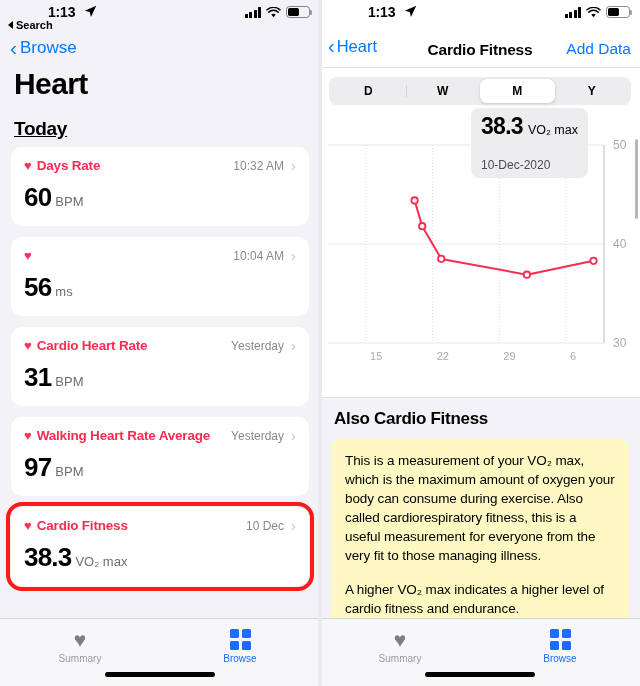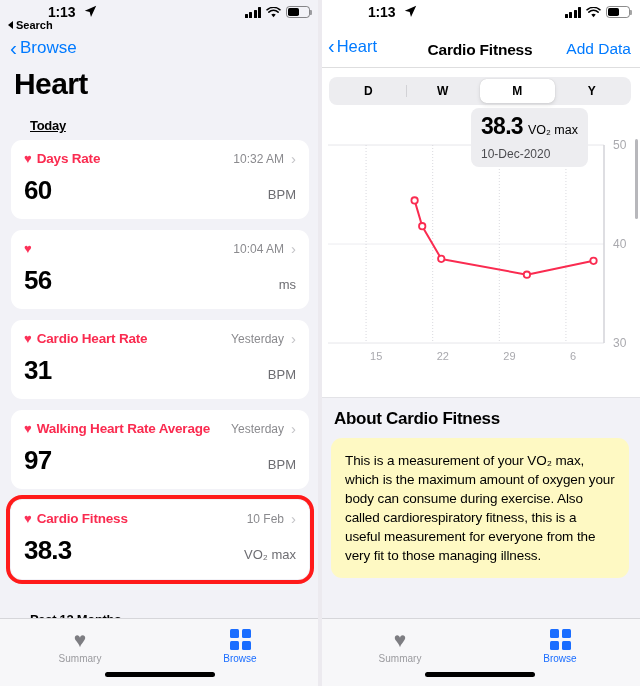--- a/index.html
+++ b/index.html
@@ -41,35 +41,35 @@
   .batt i { position:absolute; left:1.4px; top:1.4px; bottom:1.4px; width:11px; background:#000; border-radius:1.8px; display:block; }
 
   
   .nav-back { display:flex; align-items:center; gap:3px; padding:4px 0 0 10px; cursor:pointer; }
   .nav-back .chev { color:#007aff; font-size:21px; font-weight:400; line-height:1; margin-top:-2px; }
   .nav-back span.lbl { color:#007aff; font-size:17px; }
 
   .big-title { font-size:30px; font-weight:700; color:#000; padding:9px 0 0 14px; letter-spacing:-0.6px; }
 
   .section-head {
-    font-size:13px; font-weight:700; color:#000;
-    padding:17px 0 7px 30px; letter-spacing:-0.3px;text-decoration:underline;
+    font-size:19px; font-weight:700; color:#000;
+    padding:17px 0 7px 14px; letter-spacing:-0.3px;text-decoration:underline;
   }
   .card {
     background:#fff; border-radius:11px; margin:0 11px 11px 11px;
     padding:11px 13px 13px 13px; position:relative;
   }
   .card.hl { outline:4px solid #ff1a1a; outline-offset:1px; margin-bottom:16px; }
   .card-top { display:flex; align-items:center; }
   .card-title { display:flex; align-items:center; gap:5px; flex:1; min-width:0; }
   .heart { color:#fc3158; font-size:13px; line-height:1; }
   .card-name { color:#fa2b50; font-size:13.5px; font-weight:700; letter-spacing:-0.2px; white-space:nowrap; }
   .card-time { color:#8a8a8e; font-size:12px; margin-right:7px; white-space:nowrap; }
   .card-chev { color:#c4c4c8; font-size:15px; line-height:1; }
-  .card-val { display:flex; align-items:baseline; gap:4px; margin-top:9px;justify-content:space-between; }
+  .card-val { display:flex; align-items:baseline; gap:4px; margin-top:9px; }
   .val-num { font-size:26px; font-weight:700; color:#000; letter-spacing:-0.8px; }
   .val-unit { font-size:13px; color:#6d6d72; }
 
   
   .tabbar {
     position:absolute; left:0; bottom:0; width:320px; height:68px;
     background:#f7f7f9; border-top:0.5px solid #d6d6da;
     display:flex; z-index:30;
   }
   .tab { flex:1; display:flex; flex-direction:column; align-items:center; justify-content:flex-start; padding-top:9px; cursor:pointer; }
@@ -100,21 +100,21 @@
   .seg .opt.div::before { content:""; position:absolute; left:0; top:6px; bottom:6px; width:1px; background:#d2d2d6; }
 
   .chart-wrap { position:relative; height:270px; }
   .callout {
     position:absolute; left:151px; top:-3px; background:#ededf0; border-radius:8px;
     padding:5px 10px 6px 10px; z-index:5;
   }
   .callout .row1 { display:flex; align-items:baseline; gap:5px; }
   .callout .c-num { font-size:23px; font-weight:700; color:#000; letter-spacing:-0.7px; }
   .callout .c-unit { font-size:12.5px; color:#000; }
-  .callout .c-date { font-size:12px; color:#4b4b4f; margin-top:7px; }
+  .callout .c-date { font-size:12px; color:#4b4b4f; margin-top:18px; }
   .chart-svg { position:absolute; left:0; top:28px; }
   .scroll-ind { position:absolute; right:2px; top:28px; width:3px; height:80px; background:#b7b7bb; border-radius:2px; z-index:6; }
 
   .about {
     position:absolute; left:0; right:0; top:397px; bottom:68px;
     background:#f2f2f7; border-top:0.5px solid #e3e3e7; padding:11px 11px 0 11px;
   }
   .about h3 { font-size:17px; font-weight:700; color:#000; letter-spacing:-0.3px; margin-bottom:9px; padding-left:3px; }
   .about .body { background:#fef9c3; border-radius:11px; padding:13px 14px; }
   .about .body p { font-size:13.5px; line-height:19px; color:#000; letter-spacing:-0.1px; }
@@ -222,21 +222,21 @@
         <span class="val-unit">BPM</span>
       </div>
     </div>
 
     <div class="card hl">
       <div class="card-top">
         <div class="card-title">
           <span class="heart">♥</span>
           <span class="card-name">Cardio Fitness</span>
         </div>
-        <span class="card-time">10 Feb</span>
+        <span class="card-time">10 Dec</span>
         <span class="card-chev">›</span>
       </div>
       <div class="card-val">
         <span class="val-num">38.3</span>
         <span class="val-unit">VO₂ max</span>
       </div>
     </div>
 
     <div class="section-head">Past 12 Months</div>
 
@@ -343,23 +343,24 @@
             <circle cx="94.60689655172416" cy="61.44" r="3.2" fill="#ffffff" stroke="#fa2b50" stroke-width="1.8"></circle>
             <circle cx="102.22068965517241" cy="87.18000000000004" r="3.2" fill="#ffffff" stroke="#fa2b50" stroke-width="1.8"></circle>
             <circle cx="121.25517241379309" cy="119.85000000000001" r="3.2" fill="#ffffff" stroke="#fa2b50" stroke-width="1.8"></circle>
             <circle cx="206.91034482758621" cy="135.69" r="3.2" fill="#ffffff" stroke="#fa2b50" stroke-width="1.8"></circle>
             <circle cx="273.5310344827586" cy="121.83000000000003" r="3.2" fill="#ffffff" stroke="#fa2b50" stroke-width="1.8"></circle>
           </g>
       </svg>
     </div>
 
     <div class="about">
-      <h3>About Cardio Fitness</h3>
+      <h3>Also Cardio Fitness</h3>
       <div class="body">
         <p>This is a measurement of your VO₂ max, which is the maximum amount of oxygen your body can consume during exercise. Also called cardiorespiratory fitness, this is a useful measurement for everyone from the very fit to those managing illness.</p>
+        <p>A higher VO₂ max indicates a higher level of cardio fitness and endurance.</p>
       </div>
     </div>
 
     <div class="tabbar">
       <div class="tab summary">
         <span class="glyph">♥</span>
         <span class="tlabel">Summary</span>
       </div>
       <div class="tab browse">
         <span class="glyph">

